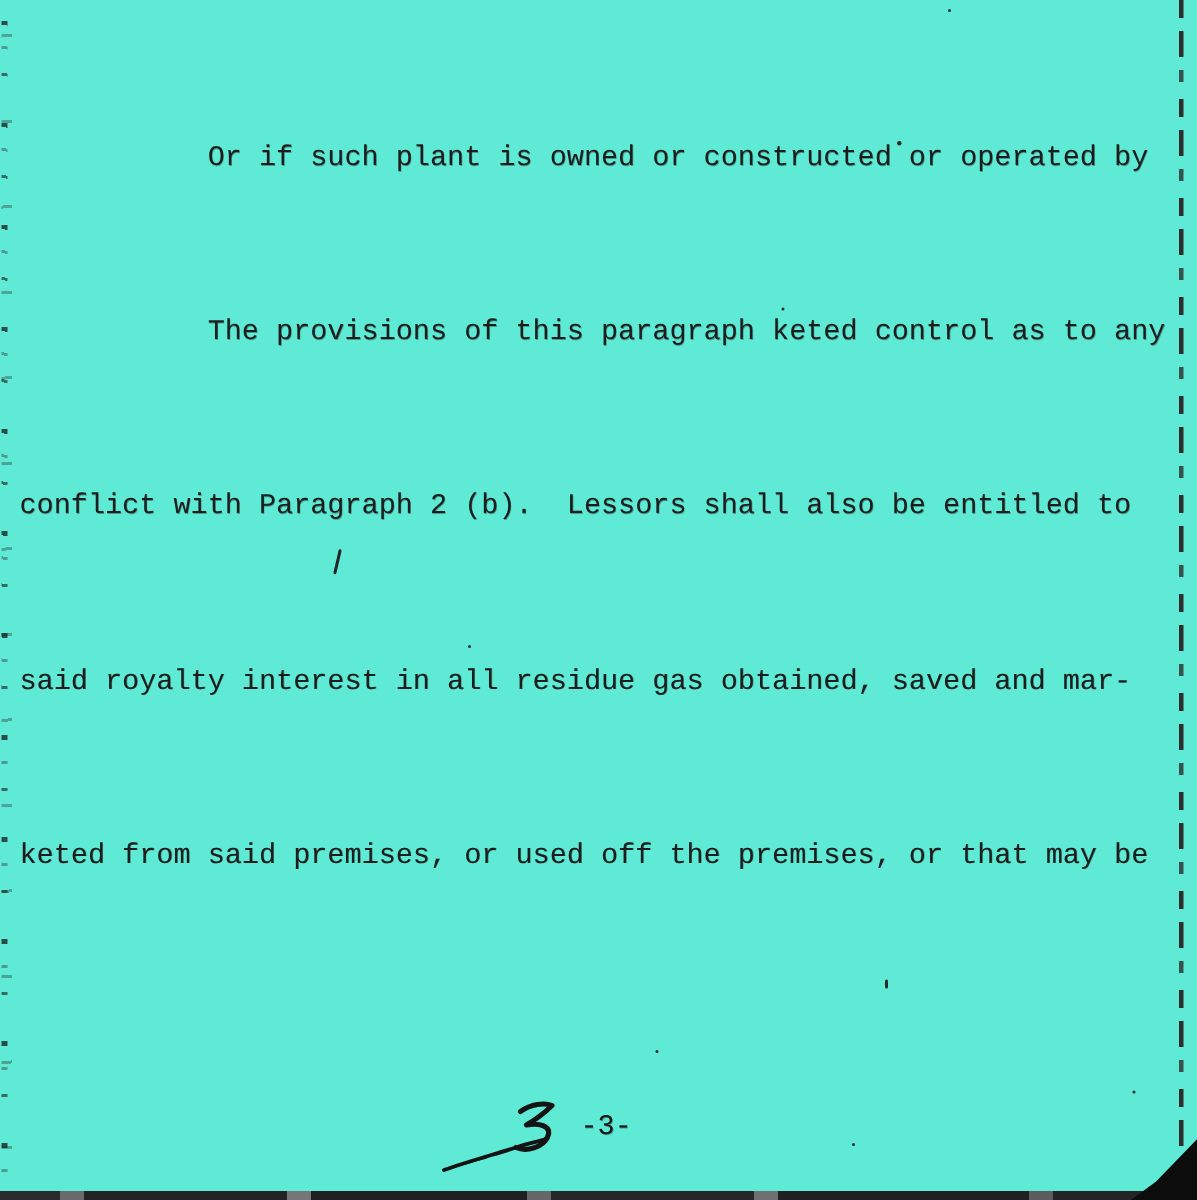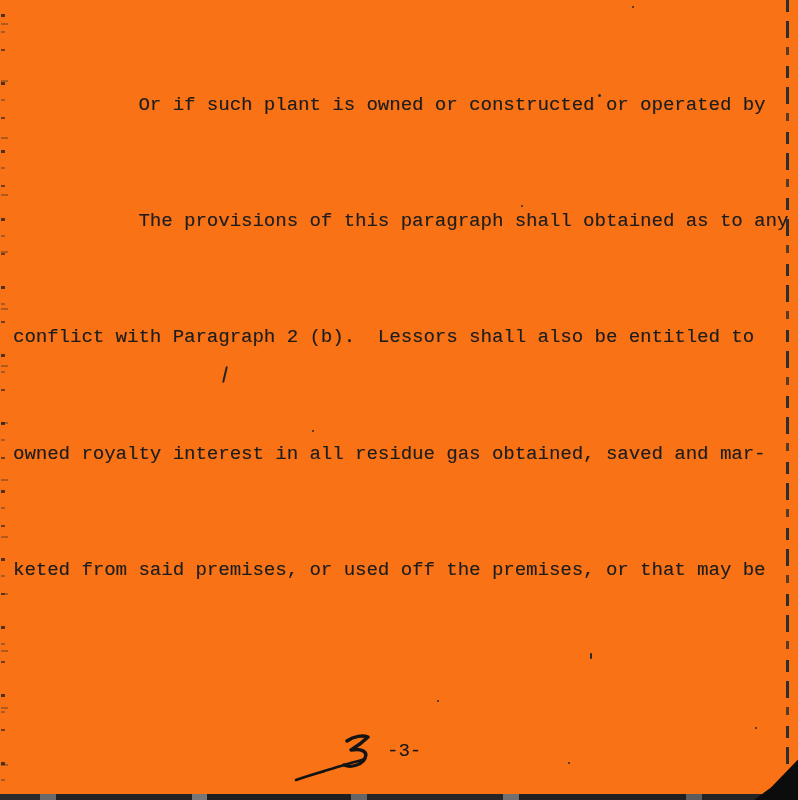--- a/index.html
+++ b/index.html
@@ -1,20 +1,20 @@
 <!DOCTYPE html>
 <html><head>
 <meta charset="utf-8">
 <style>
   html, body { margin: 0; padding: 0; background: #e8e8e6; }
   .scan {
     position: relative;
     width: 798px;
     height: 800px;
-    background: #f97316;
+    background: #5eead4;
     overflow: hidden;
     font-family: "Liberation Mono", "DejaVu Sans Mono", monospace;
   }
   .text-block {
     position: absolute;
     left: 13px;
     top: 8px;
     width: 780px;
     font-size: 19px;
     line-height: 38.8px;
@@ -90,23 +90,23 @@
     border-radius: 50%;
   }
 </style>
 </head>
 <body>
 
 <div class="scan">
 
   <div class="text-block">
     <div class="line">           Or if such plant is owned or constructed or operated by</div>
-    <div class="line">           The provisions of this paragraph shall obtained as to any</div>
+    <div class="line">           The provisions of this paragraph keted control as to any</div>
     <div class="line">conflict with Paragraph 2 (b).  Lessors shall also be entitled to</div>
-    <div class="line">owned royalty interest in all residue gas obtained, saved and mar-</div>
+    <div class="line">said royalty interest in all residue gas obtained, saved and mar-</div>
     <div class="line">keted from said premises, or used off the premises, or that may be</div>
     
     
     
     
     
     
     
     
     

